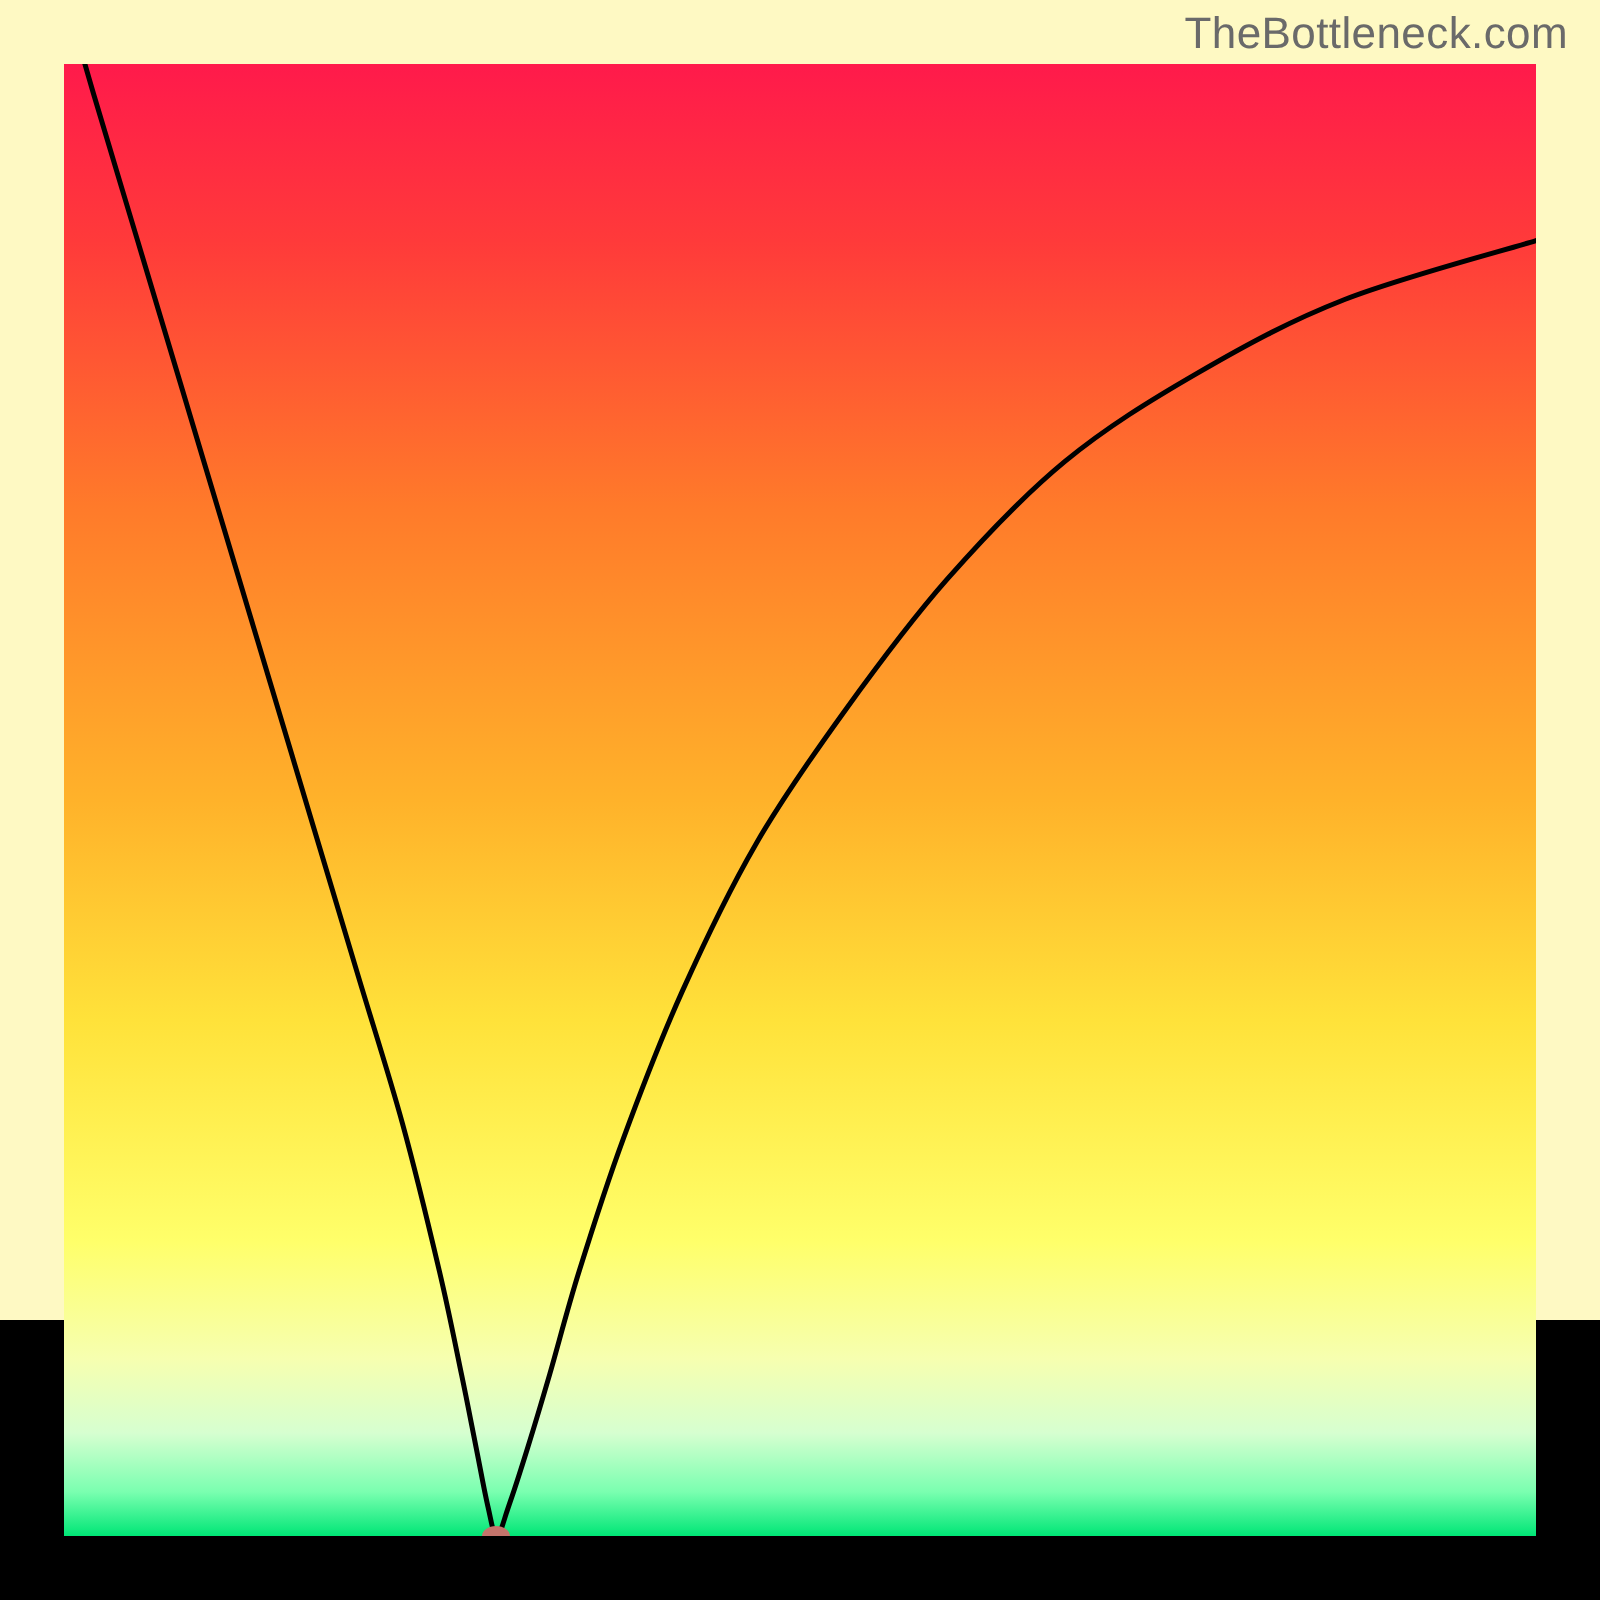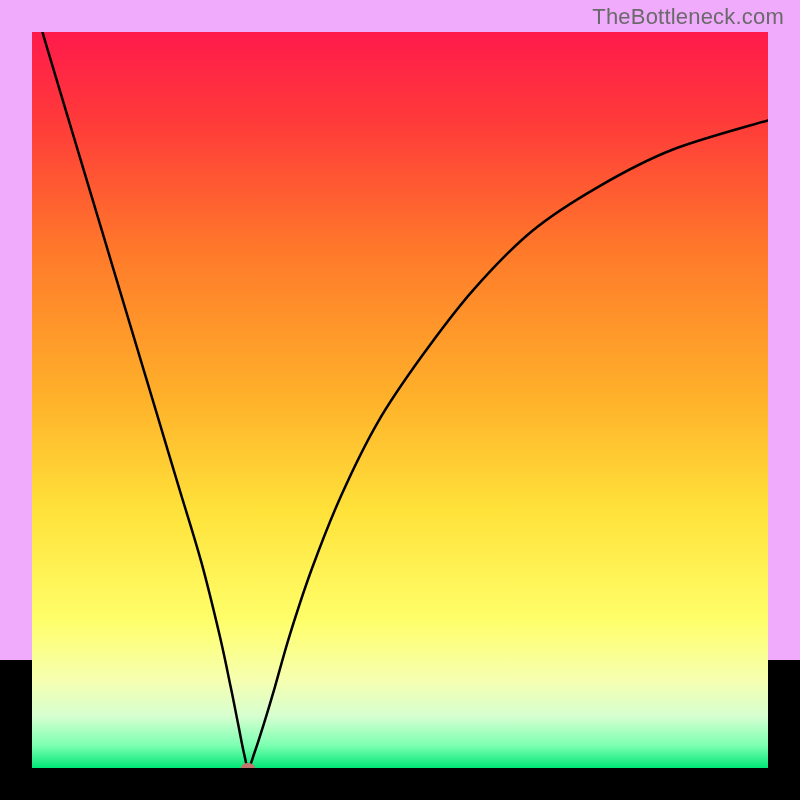--- a/index.html
+++ b/index.html
@@ -8,21 +8,21 @@
     width: 800px;
     height: 800px;
     overflow: hidden;
     background: #000;
     font-family: Arial, Helvetica, sans-serif;
   }
   .frame {
     position: relative;
     width: 800px;
     height: 660px;
-    background: #f0abfc;
+    background: #fef9c3;
   }
   .plot-area {
     position: absolute;
     left: 32px;
     top: 32px;
     width: 736px;
     height: 736px;
     overflow: hidden;
   }
   .gradient {

